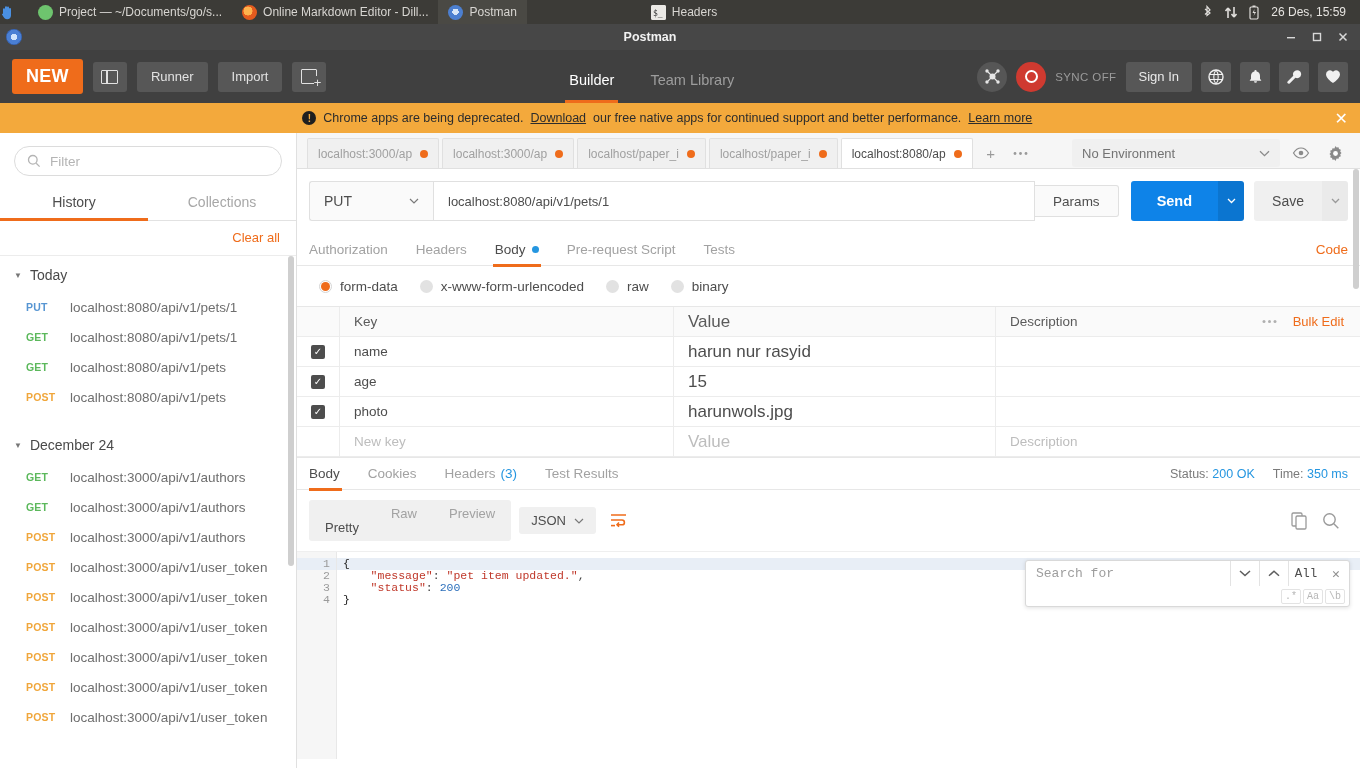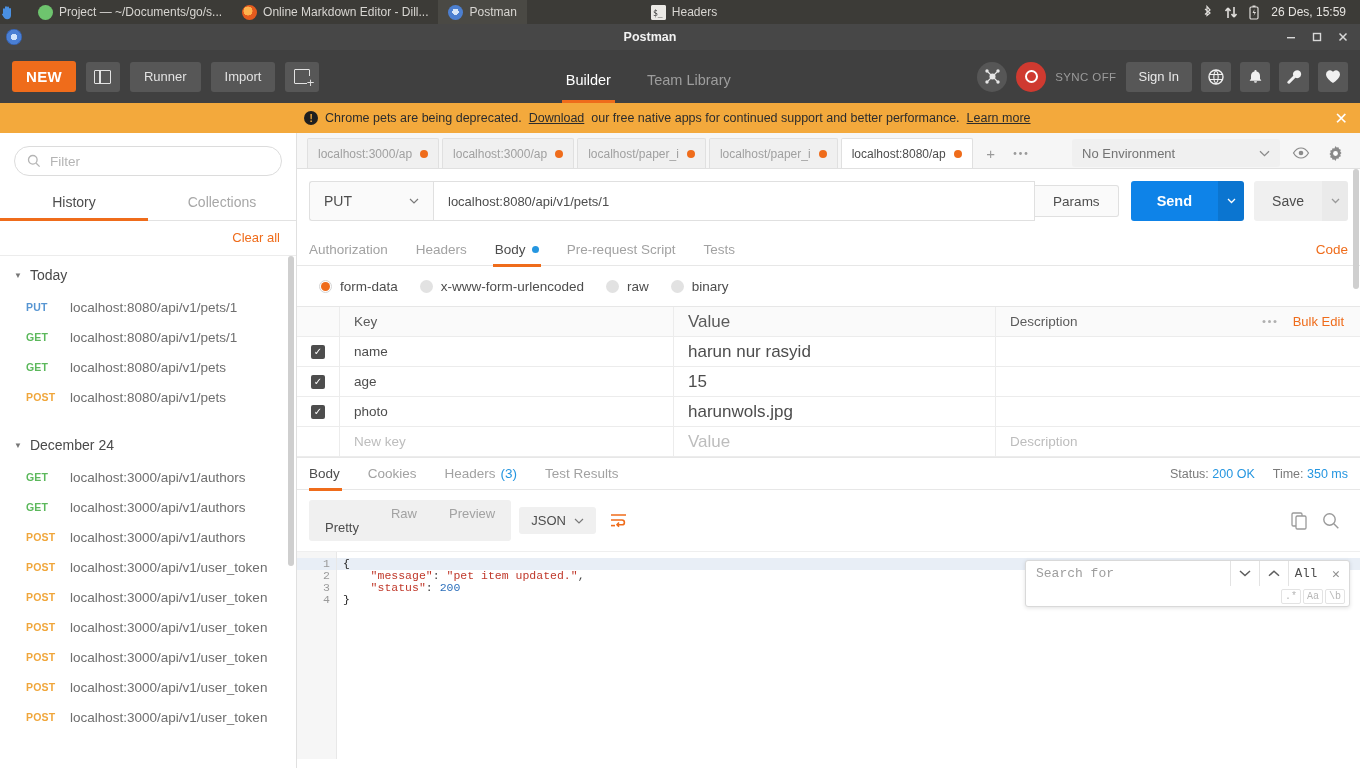--- a/index.html
+++ b/index.html
@@ -47,21 +47,21 @@
     width: 26px; height: 26px; display: flex; align-items: center; justify-content: center;
     color: #d8d8d8; font-size: 12px;
   }
 
   
   #pm-toolbar {
     position: absolute; top: 50px; left: 0; width: 1360px; height: 53px;
     background: #404040; display: flex; align-items: center; padding: 0 12px;
   }
   .btn-new {
-    background: #ef6c1b; color: #fff; font-size: 15px; font-weight: bold;
+    background: #ef6c1b; color: #fff; font-size: 18px; font-weight: bold;
     padding: 7px 14px; border-radius: 3px; letter-spacing: .3px;
   }
   .tb-btn {
     background: #575757; color: #e2e2e2; font-size: 13px;
     height: 30px; padding: 0 14px; border-radius: 3px;
     display: flex; align-items: center; margin-left: 10px;
   }
   .tb-btn.sq { width: 34px; padding: 0; justify-content: center; }
   .sidebar-glyph {
     width: 17px; height: 14px; border: 1.7px solid #e2e2e2; border-radius: 1px;
@@ -471,21 +471,21 @@
       <svg width="16" height="15" viewBox="0 0 16 15">
           <path d="M8 14S1 9.6 1 5.2A3.9 3.9 0 0 1 8 2.8 3.9 3.9 0 0 1 15 5.2C15 9.6 8 14 8 14z" fill="#f0f0f0"></path>
         </svg>
     </div>
   </div>
 </div>
 
 <div id="banner">
   <div class="inner">
     <span class="warn-ico">!</span>
-    <span>Chrome pets are being deprecated.</span>
+    <span>Chrome apps are being deprecated.</span>
     <a href="#">Download</a>
     <span>our free native apps for continued support and better performance.</span>
     <a href="#">Learn more</a>
   </div>
   <div class="banner-x">✕</div>
 </div>
 
 <div id="sidebar">
   <div class="filter-wrap">
     <div class="filter-box">

